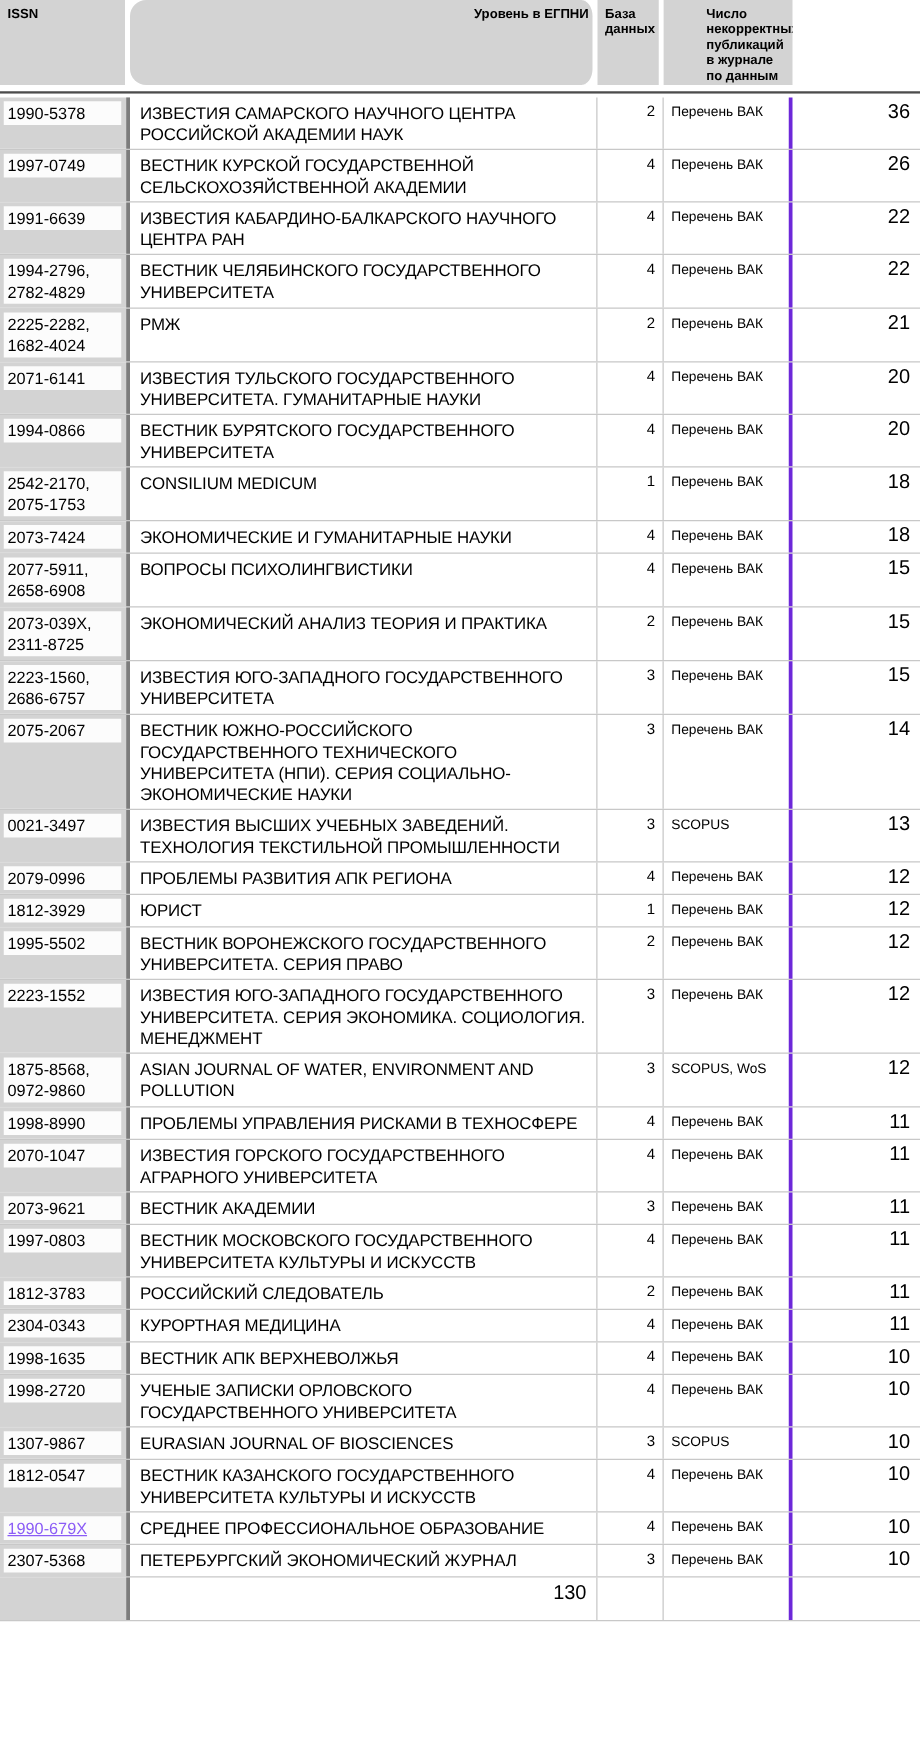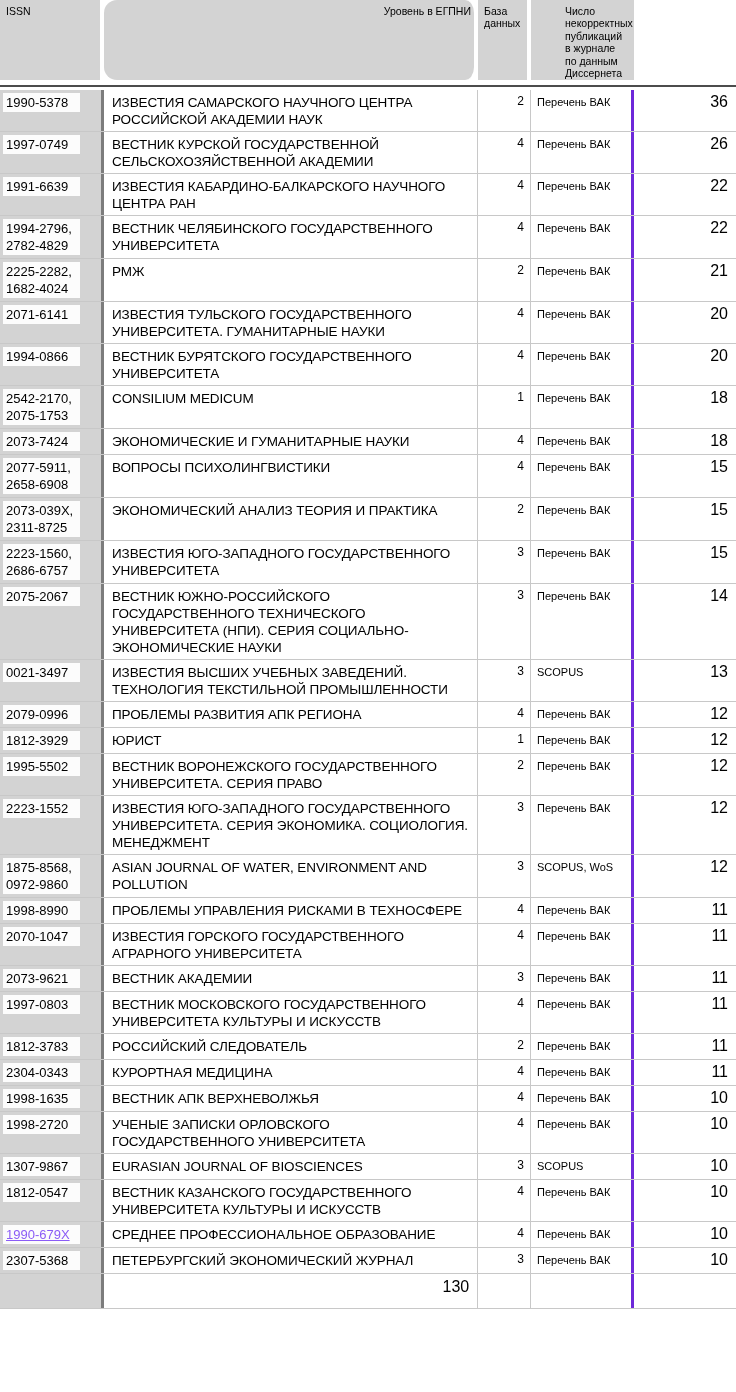--- a/index.html
+++ b/index.html
@@ -4,38 +4,38 @@
 <style>
   html,body{margin:0;padding:0;}
   body{
     width:736px;height:1392px;overflow:hidden;background:#ffffff;
     font-family:"Liberation Sans","DejaVu Sans",sans-serif;color:#000;
   }
   .tbl{width:736px;}
   .grid{display:grid;grid-template-columns:104px 374px 53px 103px 102px;}
   
   .hrow .hcell{
-    background:#d3d3d3;height:80px;box-sizing:border-box;
-    padding:5px 6px;font-size:10.5px;font-weight:normal;line-height:12.4px;
+    background:#d3d3d3;height:68px;box-sizing:border-box;
+    padding:5px 6px;font-size:10.5px;font-weight:bold;line-height:12.4px;
     border-right:4px solid #ffffff;overflow:hidden;
   }
   .hrow .hcell.c-level{padding:5px 3px;border-radius:13px;}
   .hrow .hcell:last-child{border-right:none;padding-left:34px;}
   .spacer-a{height:5px;background:#ffffff;}
   .hrule{height:2px;background:#4c4c4c;}
   .spacer-b{height:3px;background:#ffffff;}
   
   .row{border-bottom:1px solid #c8c8c8;}
   .cell{box-sizing:border-box;overflow:hidden;}
   .c-issn{
     background:#d3d3d3;border-right:3px solid #7c7c7c;
     padding:3px 3px 3px 3px;font-size:13px;line-height:17px;
   }
   .issn-box{
-    display:inline-block;width:77px;box-sizing:border-box;
+    display:inline-block;width:94px;box-sizing:border-box;
     background:#fcfcfc;padding:1px 3px;word-wrap:break-word;
   }
   .issn-box.u{cursor:pointer;}
   .issn-box.link{text-decoration:underline;color:#8b5cf6;cursor:pointer;}
   .c-name{
     padding:4px 8px 3px 8px;font-size:13.5px;line-height:17px;
     border-right:1px solid #c8c8c8;letter-spacing:-0.1px;
   }
   .c-level{
     padding:4px 6px 3px 3px;font-size:12px;line-height:15px;

